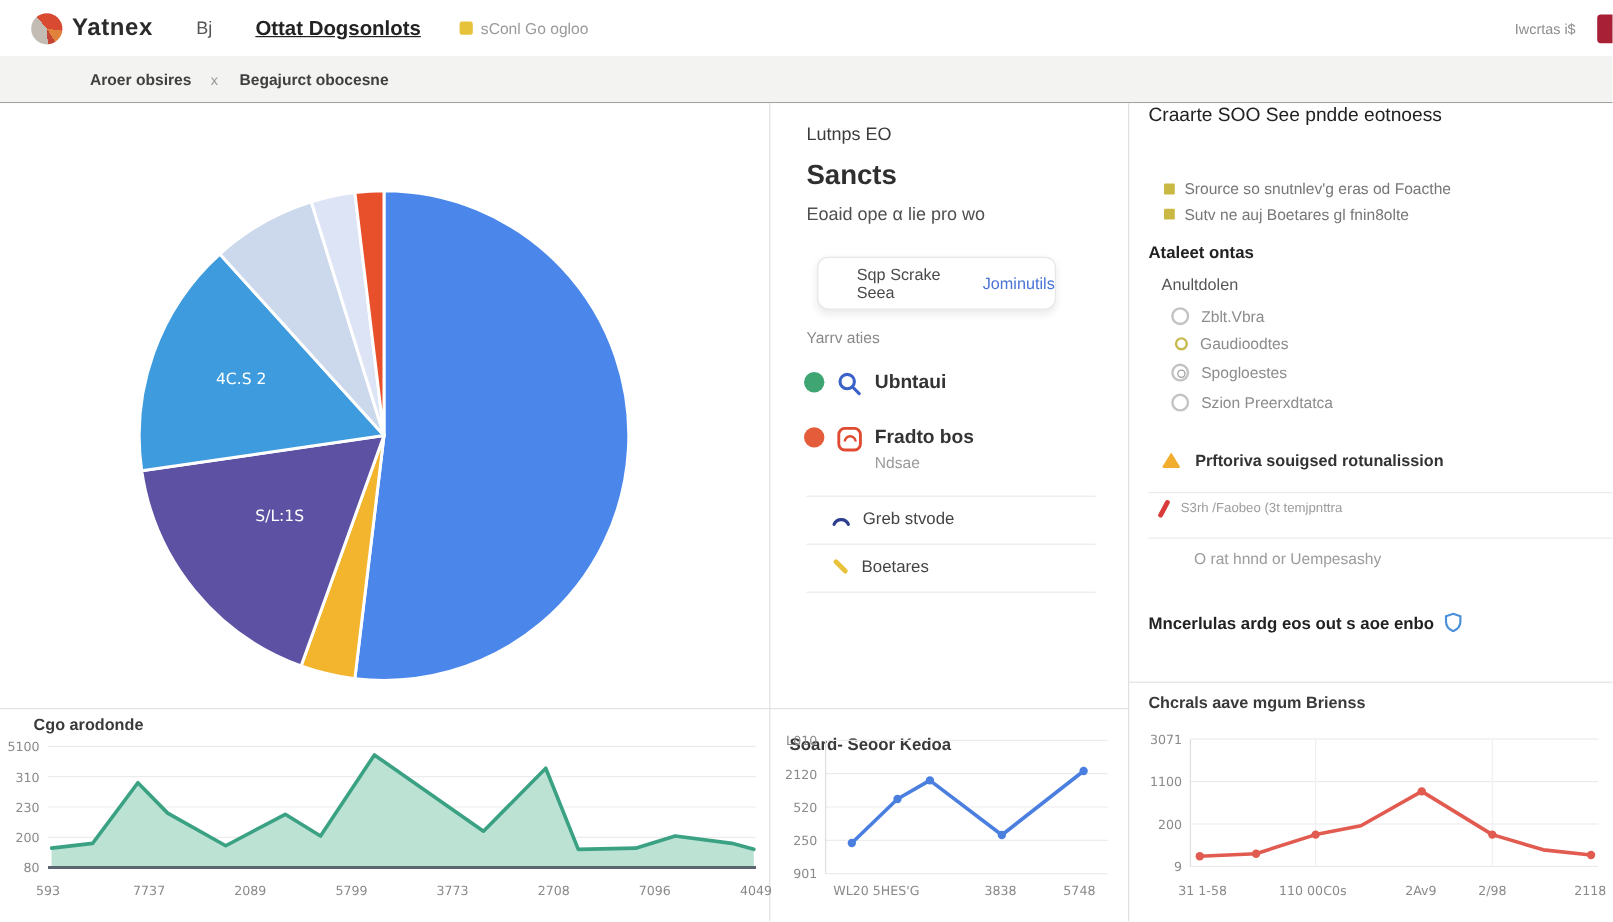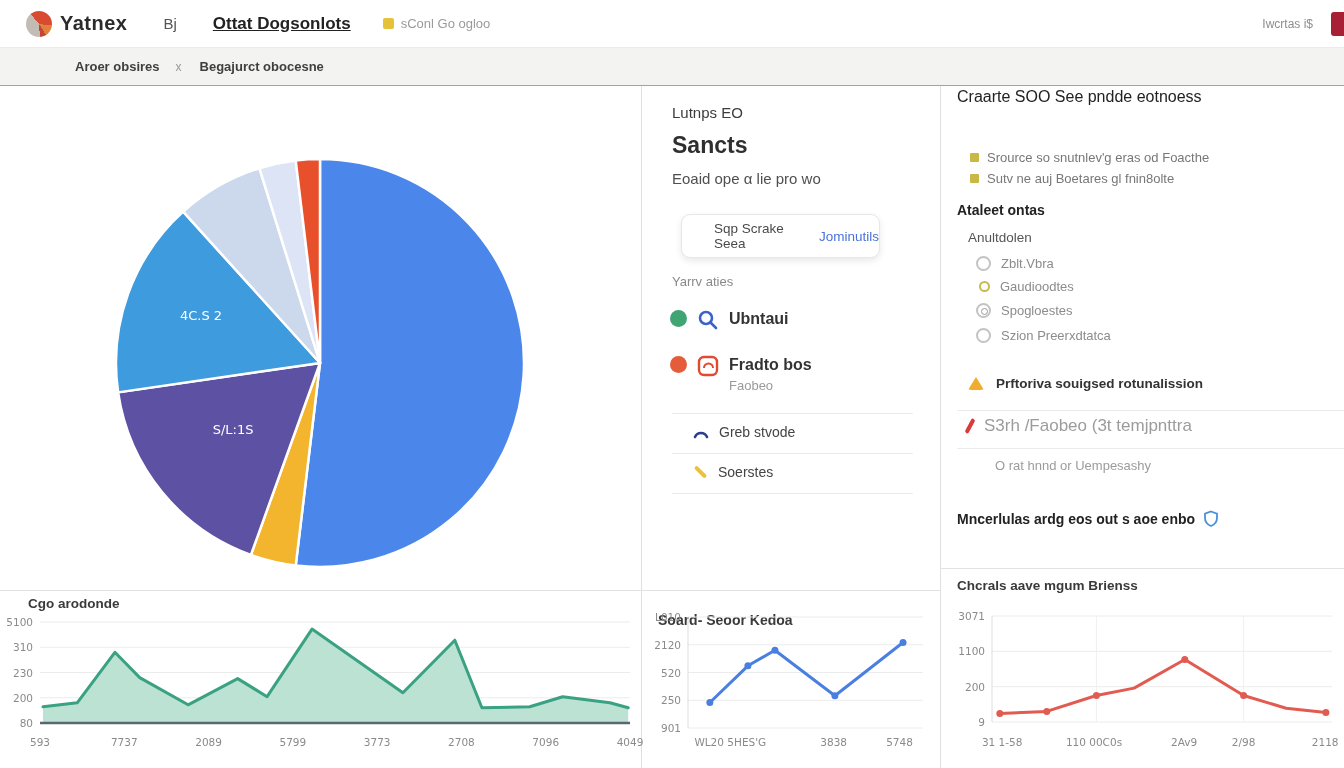--- a/index.html
+++ b/index.html
@@ -76,21 +76,21 @@
                font-size:13px; color:#8c8c8c; cursor:pointer; }
   .radio { width:15px; height:15px; border:2px solid #c3c3c3; border-radius:50%; background:#fff;
            flex:none; position:relative; }
   .radio.small { width:11px; height:11px; border-color:#c6ba50; margin-left:3px; }
   .radio.marked::after { content:""; position:absolute; left:3px; top:3px; width:5px; height:5px;
            border:1.5px solid #9a9a9a; border-radius:50%; }
   .r-row { position:absolute; left:28px; display:flex; align-items:center; gap:12px; cursor:pointer; }
   .warn-tri { width:0; height:0; border-left:8px solid transparent; border-right:8px solid transparent;
               border-bottom:13px solid #f0ad2e; border-radius:3px; }
   .r-row-label-b { font-size:13.5px; font-weight:bold; color:#333; }
-  .r-row-label { font-size:17px; color:#9c9c9c; }
+  .r-row-label { font-size:11px; color:#9c9c9c; }
   .err-slash { width:4px; height:16px; background:#d93b3b; border-radius:2px; transform:rotate(28deg); }
   .r-note { position:absolute; left:55px; top:372px; font-size:13px; color:#9c9c9c; }
   .r-footer { position:absolute; left:17px; top:424px; font-size:14px; font-weight:bold; color:#222;
               display:flex; align-items:center; gap:8px; }
 </style>
 </head>
 <body>
 
 <div class="app">
 
@@ -184,38 +184,38 @@
       </div>
 
       <div class="mi" style="top:268px">
         <span class="dot-red"></span>
         <svg width="22" height="22" viewBox="0 0 22 22" style="margin-top:1px">
           <rect x="2" y="2" width="18" height="18" rx="5" fill="none" stroke="#df4a31" stroke-width="2.4"></rect>
           <path d="M7 13 a4.5 4.5 0 0 1 9 0" fill="none" stroke="#df4a31" stroke-width="2"></path>
         </svg>
         <span>
           <span class="mi-label">Fradto bos</span>
-          <div class="mi-sub">Faobeo</div>
+          <div class="mi-sub">Ndsae</div>
         </span>
       </div>
 
       <div class="thin-div" style="left:31px; top:327px; width:241px"></div>
 
       <div class="mi" style="top:336px; left:52px">
         <svg width="16" height="12" viewBox="0 0 16 12" style="margin-top:5px">
           <path d="M2 10 A6.5 6.5 0 0 1 14 10" fill="none" stroke="#2c3e8f" stroke-width="2.6" stroke-linecap="round"></path>
         </svg>
         <span class="mi-label-sm">Greb stvode</span>
       </div>
 
       <div class="thin-div" style="left:31px; top:367px; width:241px"></div>
 
       <div class="mi" style="top:376px; left:52px">
         <span class="slash-yellow"></span>
-        <span class="mi-label-sm">Soerstes</span>
+        <span class="mi-label-sm">Boetares</span>
       </div>
 
       <div class="thin-div" style="left:31px; top:407px; width:241px"></div>
 
       <div class="chart-title-sm" style="left:17px; top:526px; font-size:14px">Soard- Seoor Kedoa</div>
       <div class="svg-box" id="blue-chart" style="left:4px; top:514px">
           <svg width="288" height="152">
             <line x1="43" x2="278" y1="17" y2="17" stroke="#ececec" stroke-width="1"></line>
             <text x="36" y="21" text-anchor="end" font-size="10.5" fill="#8a8a8a">L010</text>
             <line x1="43" x2="278" y1="44.75" y2="44.75" stroke="#ececec" stroke-width="1"></line>

